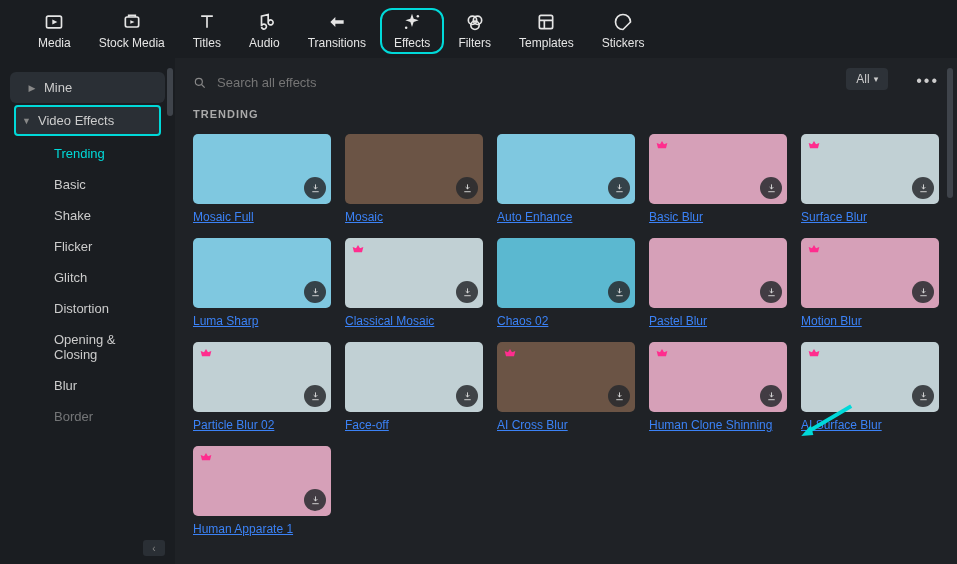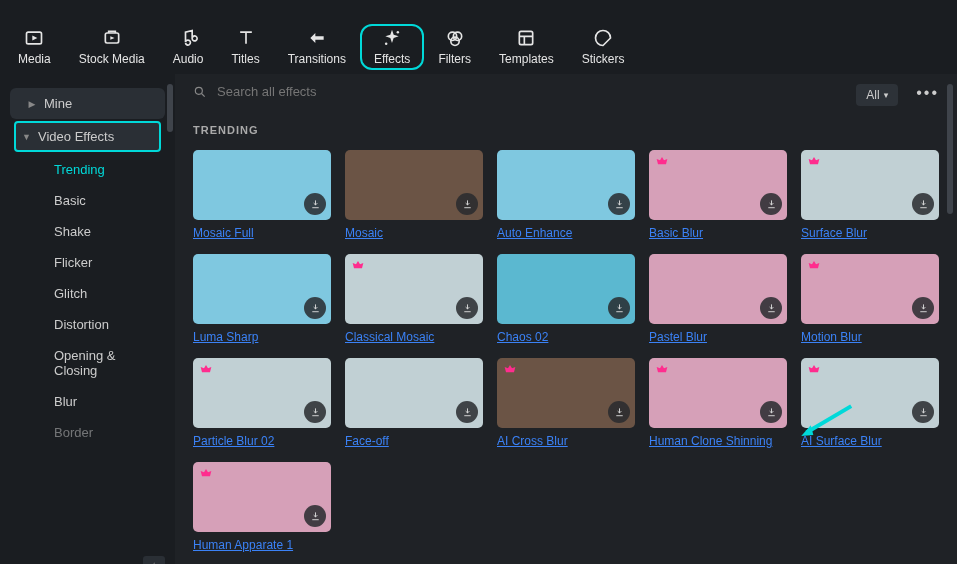--- a/index.html
+++ b/index.html
@@ -1,34 +1,34 @@
 <!DOCTYPE html>
 <html><head>
 <meta charset="utf-8">
 <style>
 * { margin: 0; padding: 0; box-sizing: border-box; }
 body { font-family: -apple-system, BlinkMacSystemFont, "Segoe UI", sans-serif; background: #1a1d21; color: #ccc; overflow: hidden; width: 957px; height: 564px; position: relative; }
-.top-tabs { display: flex; gap: 0; padding: 8px 4px 4px; background: #1a1d21; margin-top: 16px; }
+.top-tabs { display: flex; gap: 0; padding: 8px 24px 4px; background: #1a1d21; }
 .top-tab { display: flex; flex-direction: column; align-items: center; padding: 4px 14px; cursor: pointer; position: relative; }
 .top-tab svg { width: 20px; height: 20px; fill: #e5e5e5; margin-bottom: 4px; }
 .top-tab span { font-size: 12px; color: #e5e5e5; }
 .top-tab.active { border: 2px solid #00d9d9; border-radius: 12px; padding: 2px 12px; }
 .main { display: flex; height: calc(100% - 58px); }
 .sidebar { width: 210px; background: #1a1d21; display: flex; flex-direction: column; position: relative; }
 .sidebar-inner { padding: 12px 0; overflow-y: auto; flex: 1; }
 .cat { display: flex; align-items: center; padding: 8px 18px; font-size: 13px; color: #ccc; cursor: pointer; border-radius: 6px; margin: 2px 10px; }
 .cat .chev { width: 8px; text-align: center; margin-right: 8px; font-size: 9px; color: #888; }
 .cat.video-effects { border: 2px solid #00d9d9; border-radius: 4px; margin: 2px 14px 2px 14px; padding: 6px 4px 6px 6px; background: #2a2f35; }
 .cat.mine { background: #2a2f35; }
 .sub { padding: 8px 18px 8px 54px; font-size: 13px; color: #ccc; cursor: pointer; }
 .sub.active { color: #00d9d9; font-weight: 500; }
 .sb-scroll { position: absolute; right: 2px; top: 10px; width: 6px; height: 48px; background: #3f444b; border-radius: 4px; }
 .collapse { position: absolute; bottom: 8px; right: 10px; width: 22px; height: 16px; background: #2a2f35; border-radius: 3px; display: flex; align-items: center; justify-content: center; font-size: 10px; color: #888; cursor: pointer; }
 .content { flex: 1; background: #1f2226; display: flex; flex-direction: column; position: relative; }
-.toolbar { display: flex; align-items: flex-start; padding: 10px 18px; gap: 18px; }
+.toolbar { display: flex; align-items: flex-end; padding: 10px 18px; gap: 28px; }
 .search { flex: 1; display: flex; align-items: center; gap: 10px; }
 .search svg { width: 14px; height: 14px; fill: #888; }
 .search input { background: transparent; border: none; color: #888; font-size: 13px; outline: none; flex: 1; }
 .filter-btn { background: #2d3238; border: none; color: #ccc; padding: 4px 10px; border-radius: 4px; font-size: 12px; cursor: pointer; display: flex; align-items: center; gap: 4px; }
 .more { color: #ccc; font-size: 16px; cursor: pointer; letter-spacing: 2px; }
 .grid-wrap { flex: 1; overflow-y: auto; padding: 0 18px 12px; position: relative; }
 .section-title { font-size: 11px; font-weight: 600; letter-spacing: 1px; color: #aaa; margin: 8px 0 14px; }
 .grid { display: grid; grid-template-columns: repeat(5, 138px); gap: 14px; }
 .card { position: relative; }
 .thumb { width: 138px; height: 70px; border-radius: 5px; background: #6ab4c8; position: relative; overflow: hidden; }
@@ -59,29 +59,29 @@
   <div class="top-tab">
     <svg viewBox="0 0 24 24">
         <rect x="4" y="6" width="16" height="12" rx="2" fill="none" stroke="#e5e5e5" stroke-width="2"></rect>
         <path d="M8 6v-2h8v2" fill="none" stroke="#e5e5e5" stroke-width="2"></path>
         <polygon points="10,10 15,12 10,14"></polygon>
       </svg>
     <span>Stock Media</span>
   </div>
   <div class="top-tab">
     <svg viewBox="0 0 24 24">
+        <path d="M5 5h14M12 5v14" fill="none" stroke="#e5e5e5" stroke-width="2"></path>
+      </svg>
+    <span>Titles</span>
+  </div>
+  <div class="top-tab">
+    <svg viewBox="0 0 24 24">
         <path d="M9 18a3 3 0 1 0 0-1V5l8-2v10a3 3 0 1 0 0-1" fill="none" stroke="#e5e5e5" stroke-width="2"></path>
       </svg>
     <span>Audio</span>
-  </div>
-  <div class="top-tab">
-    <svg viewBox="0 0 24 24">
-        <path d="M5 5h14M12 5v14" fill="none" stroke="#e5e5e5" stroke-width="2"></path>
-      </svg>
-    <span>Titles</span>
   </div>
   <div class="top-tab">
     <svg viewBox="0 0 24 24">
         <path d="M4 12l6-6v4h10v4H10v4z"></path>
       </svg>
     <span>Transitions</span>
   </div>
   <div class="top-tab active">
     <svg viewBox="0 0 24 24">
         <path d="M12 2l2 6 6 2-6 2-2 6-2-6-6-2 6-2z"></path>

